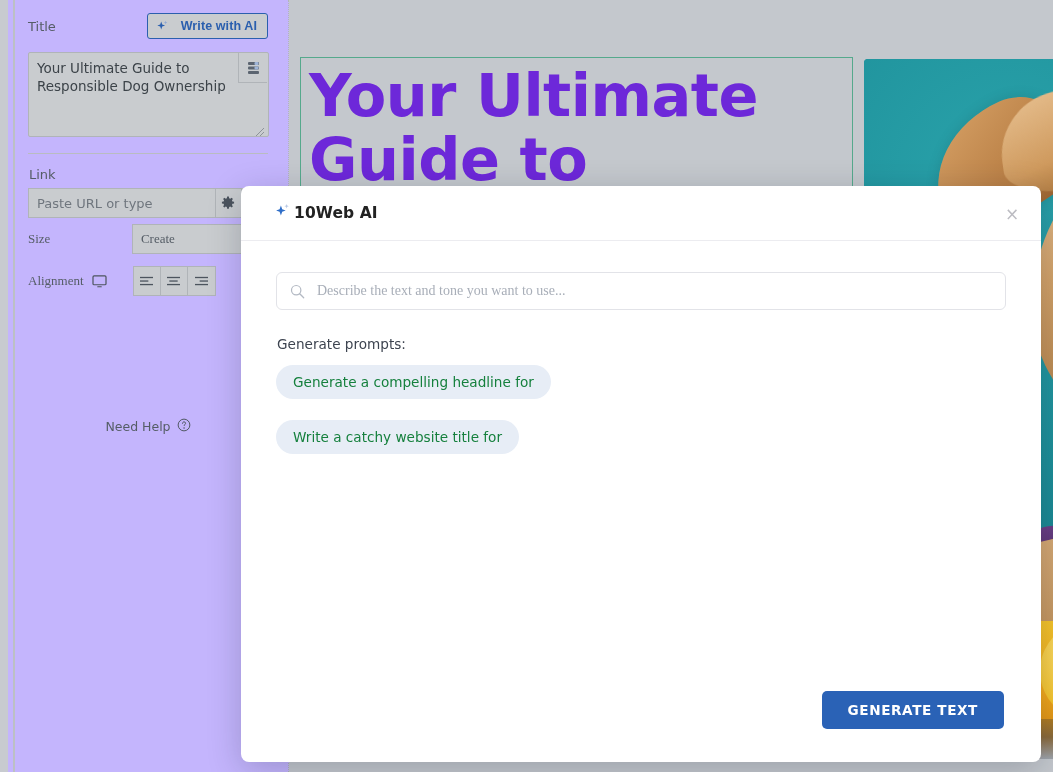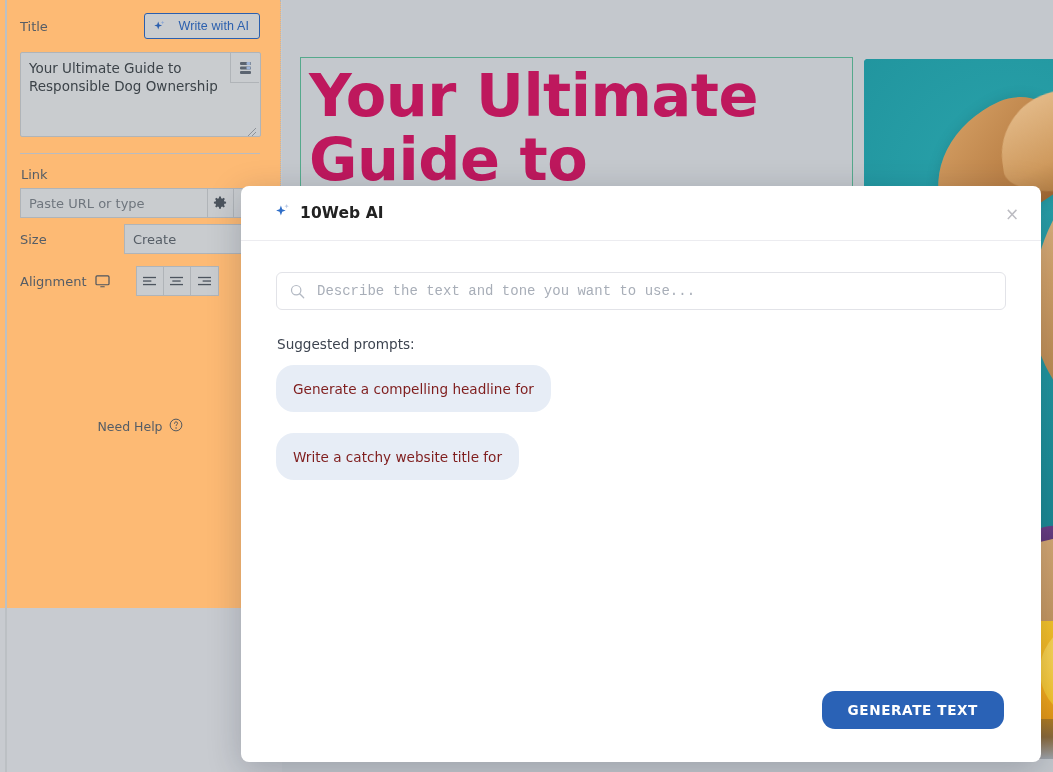--- a/index.html
+++ b/index.html
@@ -34,21 +34,21 @@
     left: 18px; top: 57px;
     width: 553px; height: 700px;
     border: 1px solid #55a98c;
     padding: 6px 0 0 8px;
   }
   .hero-heading .htext {
     font-family: "DejaVu Sans", "Liberation Sans", sans-serif;
     font-size: 59px;
     font-weight: 700;
     line-height: 1.08;
-    color: #be185d;
+    color: #6d28d9;
     letter-spacing: -0.5px;
     white-space: pre-line;
   }
 
   .hero-image {
     position: absolute;
     left: 582px; top: 59px;
     width: 478px; height: 700px;
     border-radius: 4px;
     overflow: hidden;
@@ -111,23 +111,23 @@
   }
   .lemon1 { left: 176px; top: 556px; width: 128px; height: 112px; }
   .image-bottom {
     position: absolute; left: 0; right: 0; top: 660px; bottom: 0;
     background: linear-gradient(180deg,#b07c22 0%, #8b6a3a 45%, #9fa4ab 100%);
   }
 
   
   .sidebar {
     position: absolute;
-    left: 0; top: 0;
-    width: 281px; height: 608px;
-    background: #fdba74;
+    left: 8px; top: 0;
+    width: 281px; height: 772px;
+    background: #c4b5fd;
     border-right: 1px dotted #b2b6ba;
   }
   .sidebar-rail {
     position: absolute;
     left: 5px; top: 0; width: 2px; height: 772px;
     background: #bcc0c4;
   }
   .sb-inner { position: absolute; left: 0; top: 0; right: 0; bottom: 0; padding: 0 20px; }
 
   .field-head {
@@ -136,21 +136,21 @@
   }
   .field-label {
     font-size: 13px; color: #555d66;
     font-family: "DejaVu Sans", "Liberation Sans", sans-serif;
   }
   .ai-btn {
     display: inline-flex; align-items: center; gap: 12px;
     border: 1px solid #2b5fae; border-radius: 3px;
     background: #c9cccf;
     color: #2b5fae;
-    font-size: 12.5px; font-weight: 400;
+    font-size: 12.5px; font-weight: 700;
     padding: 5px 10px 5px 8px;
     cursor: pointer;
     letter-spacing: .1px;
   }
   .spark {
     display: inline-block; position: relative;
     width: 13px; height: 13px;
   }
   .spark svg { display:block; }
 
@@ -209,20 +209,21 @@
   }
   .link-extra {
     width: 30px; height: 30px;
     border: 1px solid #b0b4b8; border-left: none;
     background: #c9cccf;
   }
 
   .ctl-row {
     display: flex; align-items: center;
     height: 42px;
+    font-family: Liberation Serif, serif;
   }
   .ctl-row .ctl-label { width: 118px; font-size: 13px; color: #555d66; }
   .select-box {
     width: 152px; height: 30px;
     border: 1px solid #b0b4b8;
     background: #c9cccf;
     font-size: 13px; color: #555d66;
     display: flex; align-items: center;
     padding: 0 8px;
     cursor: pointer;
@@ -262,21 +263,21 @@
     overflow: hidden;
   }
   .modal-header {
     height: 55px;
     display: flex; align-items: center;
     padding: 0 18px 0 34px;
     border-bottom: 1px solid #ececf0;
     position: relative;
   }
   .modal-title {
-    display: flex; align-items: center; gap: 9px;
+    display: flex; align-items: center; gap: 3px;
     font-size: 15.5px; font-weight: 700; color: #222;
     letter-spacing: .1px;
   }
   .modal-close {
     position: absolute; right: 18px; top: 17px;
     width: 22px; height: 22px;
     display: flex; align-items: center; justify-content: center;
     color: #bcbcc2; font-size: 17px; line-height: 1;
     cursor: pointer;
     font-family: "DejaVu Sans", "Liberation Sans", sans-serif;
@@ -294,59 +295,59 @@
     background: #fff;
   }
   .search-box .mag {
     position: absolute; left: 13px; top: 11px;
   }
   .search-box input {
     border: none; outline: none;
     width: 100%; height: 100%;
     font-size: 14px;
     color: #3b4350;
-    font-family: Liberation Mono, monospace;
+    font-family: Liberation Serif, serif;
     background: transparent;
   }
   .search-box input::placeholder { color: #a8aeb8; }
 
   .sug-label {
     margin: 26px 0 0 1px;
     font-size: 13.6px; color: #3d4450;
   }
 
   .chips { margin-top: 13px; }
   .chip {
     display: inline-flex; align-items: center;
-    height: 47px;
+    height: 34px;
     padding: 0 17px;
     border-radius: 18px;
     background: #e7edf6;
-    color: #7f1d1d;
+    color: #15803d;
     font-size: 13.6px;
     margin-bottom: 21px;
     cursor: pointer;
     white-space: nowrap;
   }
   .chip-row { display: block; }
 
   .modal-footer {
     position: absolute;
     left: 0; right: 0; bottom: 0;
     height: 104px;
     display: flex; align-items: center; justify-content: flex-end;
     padding-right: 37px;
   }
   .gen-btn {
     height: 38px;
     padding: 0 26px;
     background: #2a62b6;
     color: #fff;
     border: none;
-    border-radius: 13px;
+    border-radius: 5px;
     font-size: 13.6px;
     font-weight: 700;
     letter-spacing: .6px;
     cursor: pointer;
     font-family: "DejaVu Sans", "Liberation Sans", sans-serif;
   }
 </style>
 </head>
 <body>
 
@@ -502,21 +503,21 @@
         <div class="search-box">
           <span class="mag">
             <svg width="15" height="15" viewBox="0 0 16 16">
               <circle cx="6.6" cy="6.6" r="5" fill="none" stroke="#b3b9c3" stroke-width="1.3"></circle>
               <path d="M10.4 10.4 L14.6 14.6" stroke="#b3b9c3" stroke-width="1.4" stroke-linecap="round"></path>
             </svg>
           </span>
           <input placeholder="Describe the text and tone you want to use..." style="">
         </div>
 
-        <div class="sug-label">Suggested prompts:</div>
+        <div class="sug-label">Generate prompts:</div>
 
         <div class="chips">
           <div class="chip-row"><span class="chip">Generate a compelling headline for</span></div>
           <div class="chip-row"><span class="chip">Write a catchy website title for</span></div>
         </div>
 
       </div>
 
       <div class="modal-footer">
         <button class="gen-btn">GENERATE TEXT</button>

